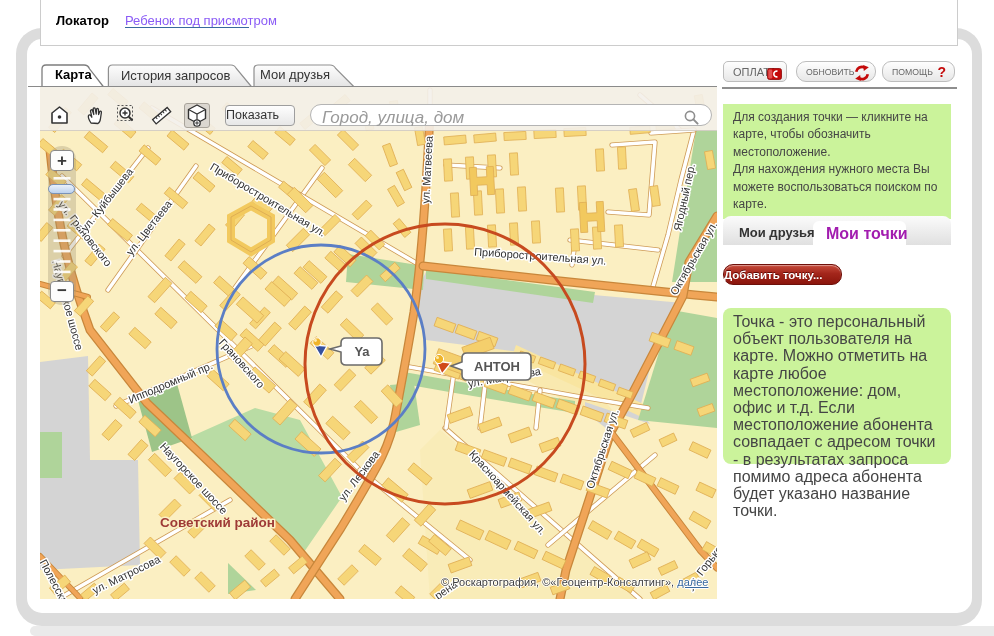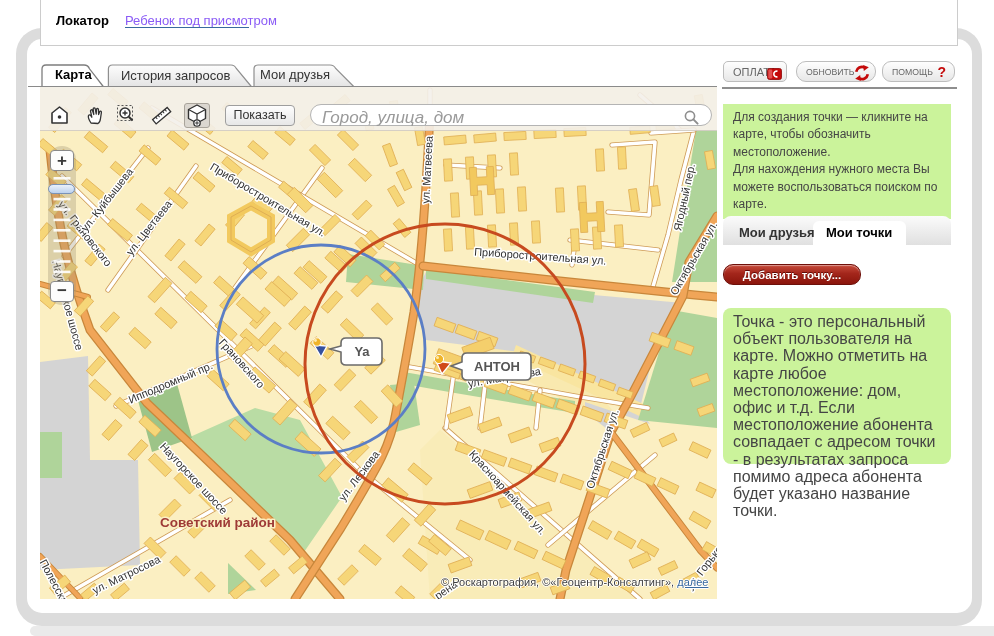--- a/index.html
+++ b/index.html
@@ -410,21 +410,21 @@
         </g>
       </svg></div>
  <div class="abs" style="left:144px;top:16px;width:26px;height:25px;background:#DBD7D0;border:1px solid #A9A49B;border-radius:3px"></div>
  <div class="abs" style="left:146px;top:16px"><svg width="22" height="24" viewBox="0 0 22 24">
         <path d="M11,2 L19.5,6.5 L19.5,15.5 L11,20 L2.5,15.5 L2.5,6.5 Z" fill="#FFFFFF" stroke="#333" stroke-width="1.4" stroke-linejoin="round"></path>
         <path d="M2.5,6.5 L11,11 L19.5,6.5 M11,11 L11,20" fill="none" stroke="#333" stroke-width="1.2"></path>
         <circle cx="11" cy="20" r="3.2" fill="#FFFFFF" stroke="#333" stroke-width="1.3"></circle>
         <path d="M11,18.2 L11,21.8 M9.2,20 L12.8,20" stroke="#333" stroke-width="1"></path>
       </svg></div>
  <div class="abs grad" style="left:185px;top:18px;width:70px;height:21px;border:1px solid #9E9E9E;border-radius:4px;
-    font-size:12.5px;color:#333;text-align:center;line-height:19px">Показать</div>
+    font-size:12.5px;color:#333;line-height:19px">Показать</div>
  <div class="abs" style="left:270px;top:17px;width:402px;height:22px;background:#FFFFFF;border:1px solid #B4B4B4;border-radius:11px"></div>
  <div class="abs" style="left:282px;top:21px;font-size:17px;font-style:italic;color:#9A9A9A">Город, улица, дом</div>
  <div class="abs" style="left:643px;top:22px"><svg width="17" height="17" viewBox="0 0 17 17">
         <circle cx="7" cy="7" r="4.6" fill="none" stroke="#8E8E8E" stroke-width="1.6"></circle>
         <path d="M10.4,10.4 L14.6,14.6" stroke="#8E8E8E" stroke-width="2" stroke-linecap="round"></path>
       </svg></div>
 
  <div class="abs" style="left:8px;top:59px;width:28px;height:159px;background:rgba(160,150,118,0.34);border-radius:14px"></div>
  <div class="abs" style="left:10px;top:63px;width:24px;height:21px;background:#FDFDFD;border:1px solid #8A8A8A;border-radius:4px;
      font-size:17px;font-weight:bold;color:#3A3A3A;text-align:center;line-height:19px">+</div>
@@ -464,19 +464,19 @@
 <div class="abs grad" style="left:882px;top:61px;width:73px;height:21px;border:1px solid #BDBDBD;border-radius:9px;
   font-size:8.7px;color:#666;padding-left:9px;line-height:20px">ПОМОЩЬ<span style="position:absolute;right:8px;top:0px;color:#C40A0A;font-weight:bold;font-size:14px">?</span></div>
 <div class="abs" style="left:722px;top:87px;width:235px;height:2px;background:#8E8E8E"></div>
 
 <div class="abs" style="left:723px;top:104px;width:228px;height:115px;background:#CBF39B;border-radius:0;
   font-size:12px;line-height:17.4px;color:#454545;padding:5px 10px">Для создания точки — кликните на карте, чтобы обозначить местоположение.<br>Для нахождения нужного места Вы можете воспользоваться поиском по карте.</div>
 
 <div class="abs" style="left:723px;top:216px;width:228px;height:29px;background:linear-gradient(#FBFBFB,#E0E0E0);border-radius:8px 8px 0 0"></div>
 <div class="abs" style="left:813px;top:221px;width:93px;height:24px;background:#FFFFFF;border-radius:6px 6px 0 0"></div>
 <div class="abs" style="left:739px;top:225px;font-size:13px;font-weight:bold;color:#333">Мои друзья</div>
-<div class="abs" style="left:826px;top:225px;font-size:13px;font-weight:bold;color:#000000">Мои точки</div>
-
-<div class="abs" style="left:723px;top:264px;width:138px;height:21px;border-radius:10px;border:1px solid #6E100A;
+<div class="abs" style="left:826px;top:225px;font-size:16px;font-weight:bold;color:#a21caf">Мои точки</div>
+
+<div class="abs" style="left:723px;top:264px;width:119px;height:21px;border-radius:10px;border:1px solid #6E100A;
   background:linear-gradient(#C74B3B,#A3261B 45%,#8B150C);box-shadow:inset 0 1px 1px rgba(255,255,255,0.45);
-  font-size:11.5px;font-weight:bold;color:#FFF;text-align:center;line-height:20px;text-shadow:0 -1px 0 #5E0B06">Добавить точку...</div>
+  font-size:11.5px;font-weight:bold;color:#FFF;line-height:20px;text-shadow:0 -1px 0 #5E0B06">Добавить точку...</div>
 
 <div class="abs" style="left:723px;top:308px;width:228px;height:156px;background:#CBF39B;border-radius:8px;
   font-size:16px;line-height:17.2px;color:#454545;padding:5px 10px">Точка - это персональный объект пользователя на карте. Можно отметить на карте любое местоположение: дом, офис и т.д. Если местоположение абонента совпадает с адресом точки - в результатах запроса помимо адреса абонента будет указано название точки.</div>
 </body></html>

